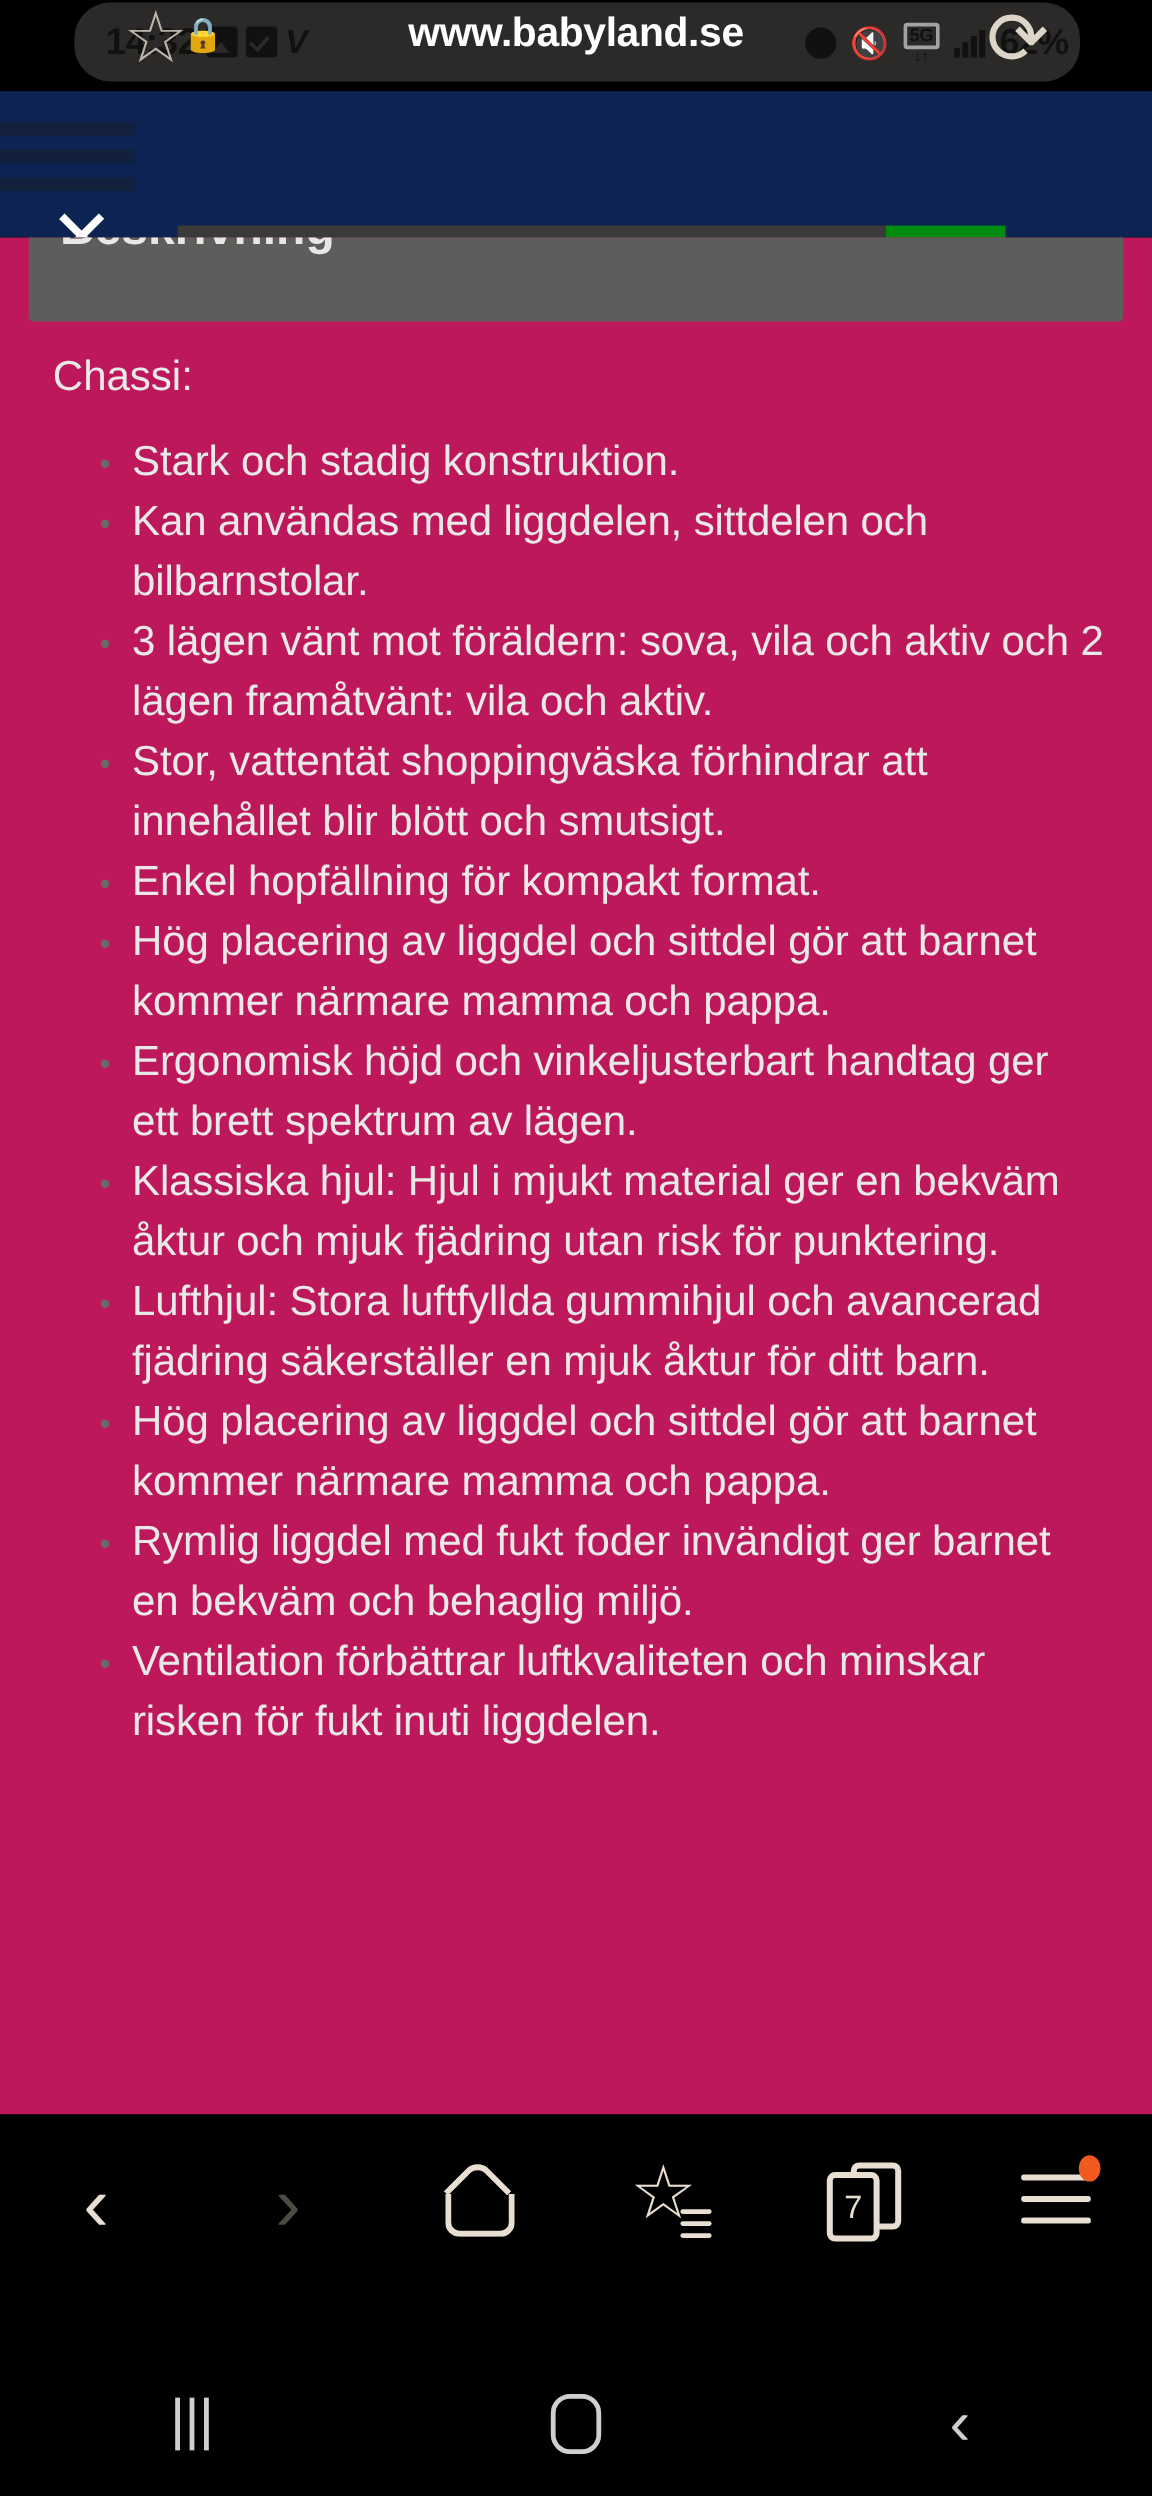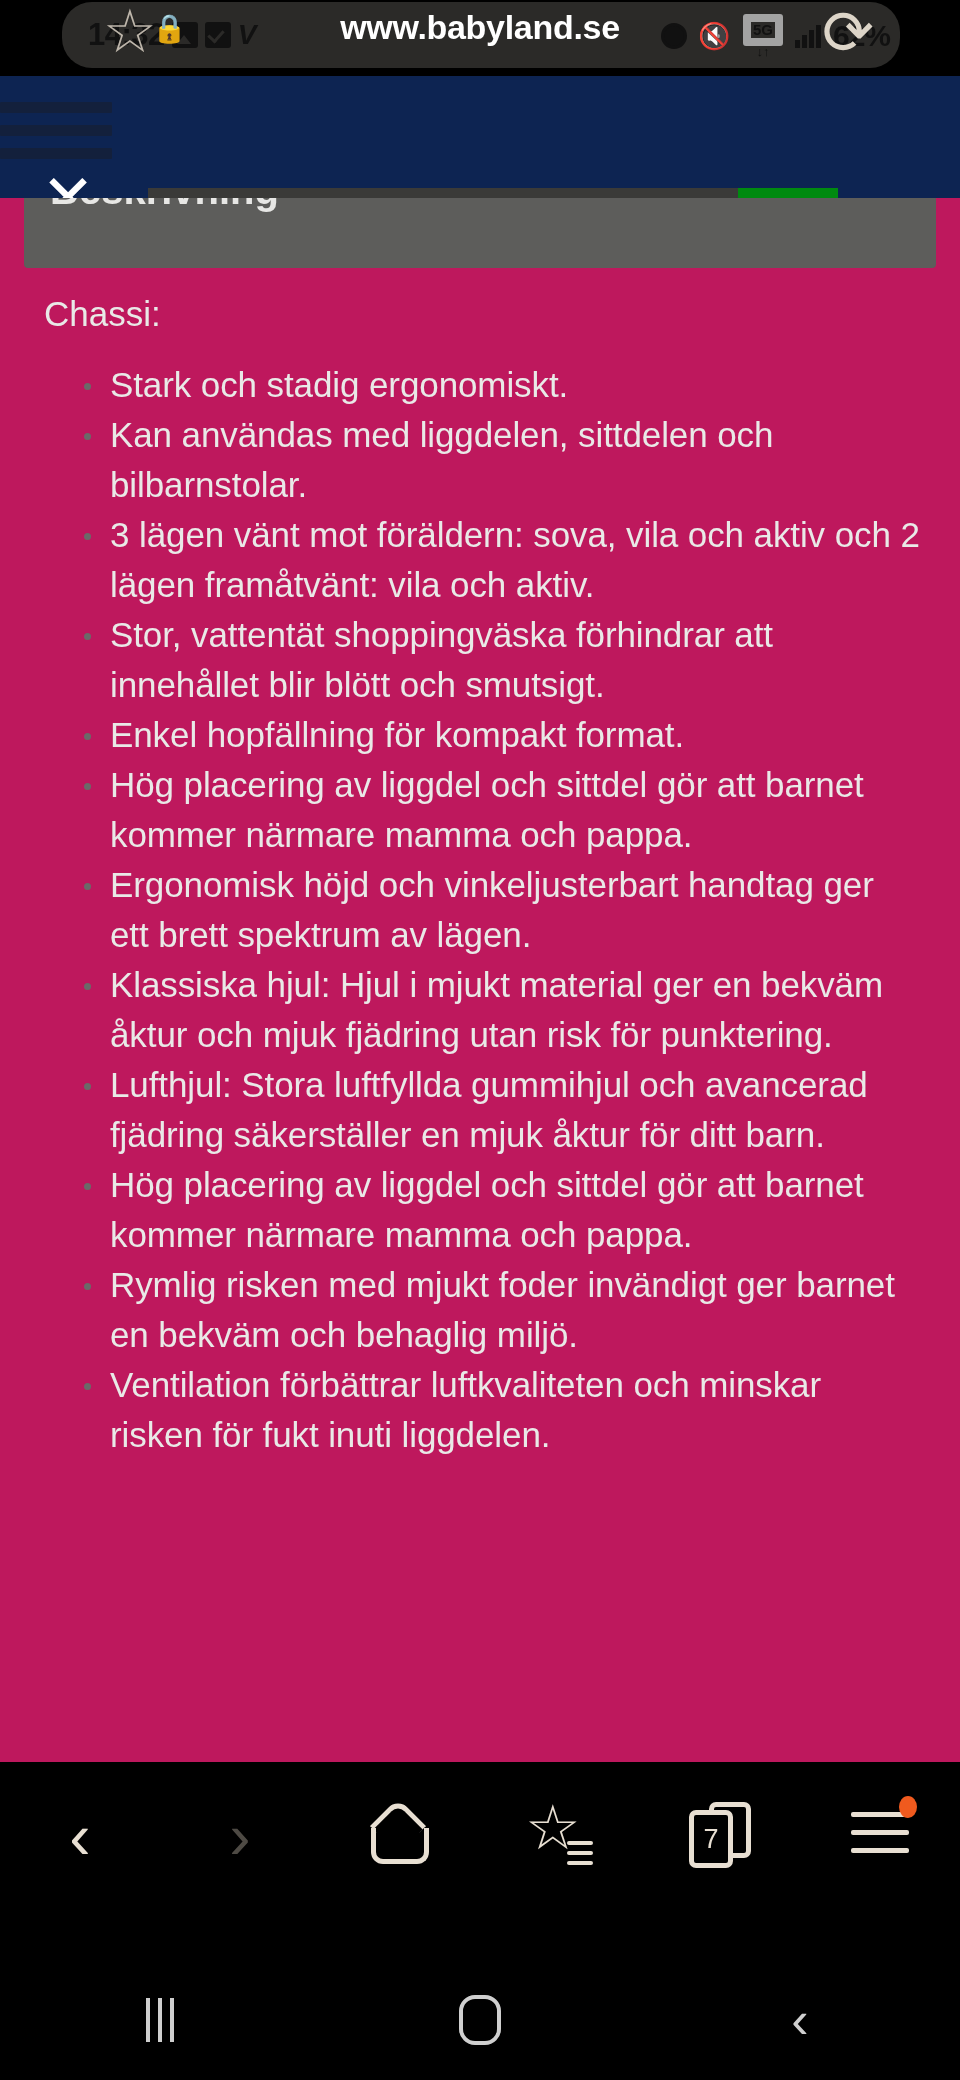--- a/index.html
+++ b/index.html
@@ -53,21 +53,21 @@
     text-align: center; font-size: 34px; font-weight: 700; color: #fff;
     letter-spacing: -0.3px;
   }
   .sb-right {
     position: absolute; right: 70px; top: 14px; height: 44px;
     display: flex; align-items: center; gap: 12px; color: #111;
   }
   .sb-alarm { width: 26px; height: 26px; border: 3px solid #111; border-radius: 50%; position: relative; background:#111;}
   .sb-mute { font-size: 26px; line-height: 26px; color: #111; }
   .sb-5g {
-    font-size: 15px; font-weight: 700; color: #111; border: 8px solid #a3a3a3;
+    font-size: 15px; font-weight: 700; color: #111; border: 3px solid #a3a3a3;
     border-radius: 3px; padding: 0 2px; line-height: 16px;
   }
   .sb-5g-wrap { display: flex; flex-direction: column; align-items: center; line-height: 1; }
   .sb-5g-arrows { font-size: 13px; color: #111; margin-top: -1px; }
   .sb-bars { display: flex; align-items: flex-end; gap: 2px; height: 24px; }
   .sb-bars i { width: 5px; background: #111; display: block; }
   .sb-bat { font-size: 30px; font-weight: 600; color: #111; letter-spacing: -1px; }
   .sb-reload {
     position: absolute; right: 72px; top: 2px; width: 66px; height: 64px;
     color: #ddd5c8; font-size: 62px; line-height: 62px;
@@ -277,34 +277,34 @@
   <div class="content">
     <div class="accordion">
       <span class="accordion-title">Beskrivning</span>
       <span class="accordion-chevron">^</span>
     </div>
 
     <div class="body-wrap">
 
       <h3 class="sec-heading">Chassi:</h3>
       <ul class="bullets">
-        <li>Stark och stadig ergonomiskt.</li>
+        <li>Stark och stadig konstruktion.</li>
         <li>Kan användas med liggdelen, sittdelen och bilbarnstolar.</li>
         <li>3 lägen vänt mot föräldern: sova, vila och aktiv och 2 lägen framåtvänt: vila och aktiv.</li>
         <li>Stor, vattentät shoppingväska förhindrar att innehållet blir blött och smutsigt.</li>
         <li>Enkel hopfällning för kompakt format.</li>
         <li>Hög placering av liggdel och sittdel gör att barnet kommer närmare mamma och pappa.</li>
         <li>Ergonomisk höjd och vinkeljusterbart handtag ger ett brett spektrum av lägen.</li>
         <li>Klassiska hjul: Hjul i mjukt material ger en bekväm åktur och mjuk fjädring utan risk för punktering.</li>
         <li>Lufthjul: Stora luftfyllda gummihjul och avancerad fjädring säkerställer en mjuk åktur för ditt barn.</li>
       </ul>
 
       <ul class="bullets">
         <li>Hög placering av liggdel och sittdel gör att barnet kommer närmare mamma och pappa.</li>
-        <li>Rymlig risken med mjukt foder invändigt ger barnet en bekväm och behaglig miljö.</li>
+        <li>Rymlig liggdel med fukt foder invändigt ger barnet en bekväm och behaglig miljö.</li>
         <li>Ventilation förbättrar luftkvaliteten och minskar risken för fukt inuti liggdelen.</li>
       </ul>
     </div>
   </div>
 
   <div class="browserbar">
     <div class="bb-item">
       <span class="bb-glyph">‹</span>
     </div>
     <div class="bb-item">

